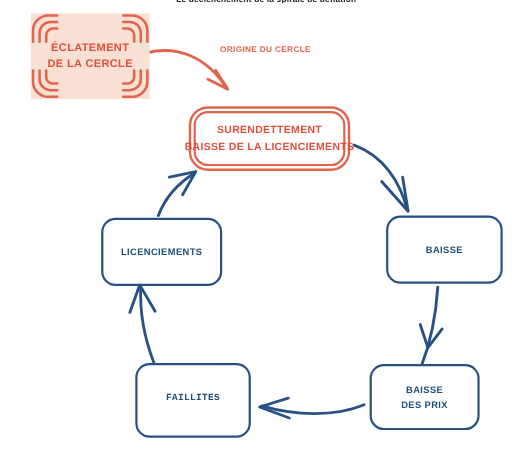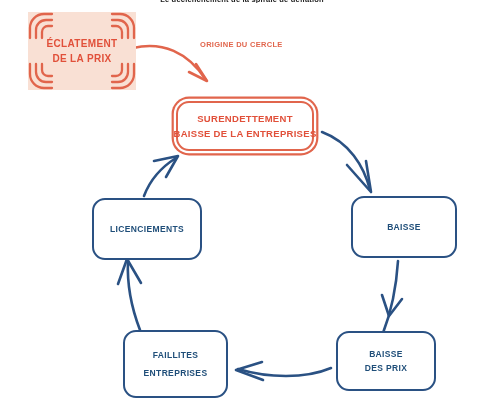--- a/index.html
+++ b/index.html
@@ -148,21 +148,21 @@
 
     <g>
       <path d="M144,196 C150,180 160,168 176,158" fill="none" stroke="#2a5183" stroke-width="2.6" stroke-linecap="round"></path>
       <path d="M154,161 L178,156 L166,177" fill="none" stroke="#2a5183" stroke-width="2.6" stroke-linecap="round" stroke-linejoin="round"></path>
     </g>
   </svg>
 
   <div class="burst-wrap">
     <div class="burst-box">
       <span class="line">ÉCLATEMENT</span>
-      <span class="line">DE LA PRIX</span>
+      <span class="line">DE LA CERCLE</span>
     </div>
     <svg class="burst-arcs" viewBox="0 0 152 78">
 
       <g fill="none" stroke="#e1654c" stroke-width="2.3" stroke-linecap="round">
         <path d="M46,2 L38,2 A14,14 0 0 0 24,16 L24,26"></path>
         <path d="M46,8 L40,8 A10,10 0 0 0 30,18 L30,26"></path>
         <path d="M46,14 L42,14 A6,6 0 0 0 36,20 L36,26"></path>
       </g>
 
       <g fill="none" stroke="#e1654c" stroke-width="2.3" stroke-linecap="round">
@@ -184,34 +184,33 @@
       </g>
     </svg>
   </div>
 
   <div class="origin-note">
     <span class="line">ORIGINE DU CERCLE</span>
   </div>
 
   <div class="node center-node" style="left:176px;top:101px;width:138px;height:50px;">
     <span class="line">SURENDETTEMENT</span>
-    <span class="line">BAISSE DE LA ENTREPRISES</span>
+    <span class="line">BAISSE DE LA LICENCIEMENTS</span>
   </div>
 
   <div class="node navy" style="left:351px;top:196px;width:106px;height:62px;">
     <span class="line">BAISSE</span>
   </div>
 
   <div class="node navy" style="left:336px;top:331px;width:100px;height:60px;">
     <span class="line">BAISSE</span>
     <span class="line">DES PRIX</span>
   </div>
 
   <div class="node navy" style="left:123px;top:330px;width:105px;height:68px;">
-    <span class="line" style="margin-bottom:4px;">FAILLITES</span>
-    <span class="line">ENTREPRISES</span>
+    <span class="line" style="margin-bottom:4px;font-family:Liberation Mono, monospace;">FAILLITES</span>
   </div>
 
   <div class="node navy" style="left:92px;top:198px;width:110px;height:62px;">
     <span class="line">LICENCIEMENTS</span>
   </div>
 
 </div>
 
 </body></html>

